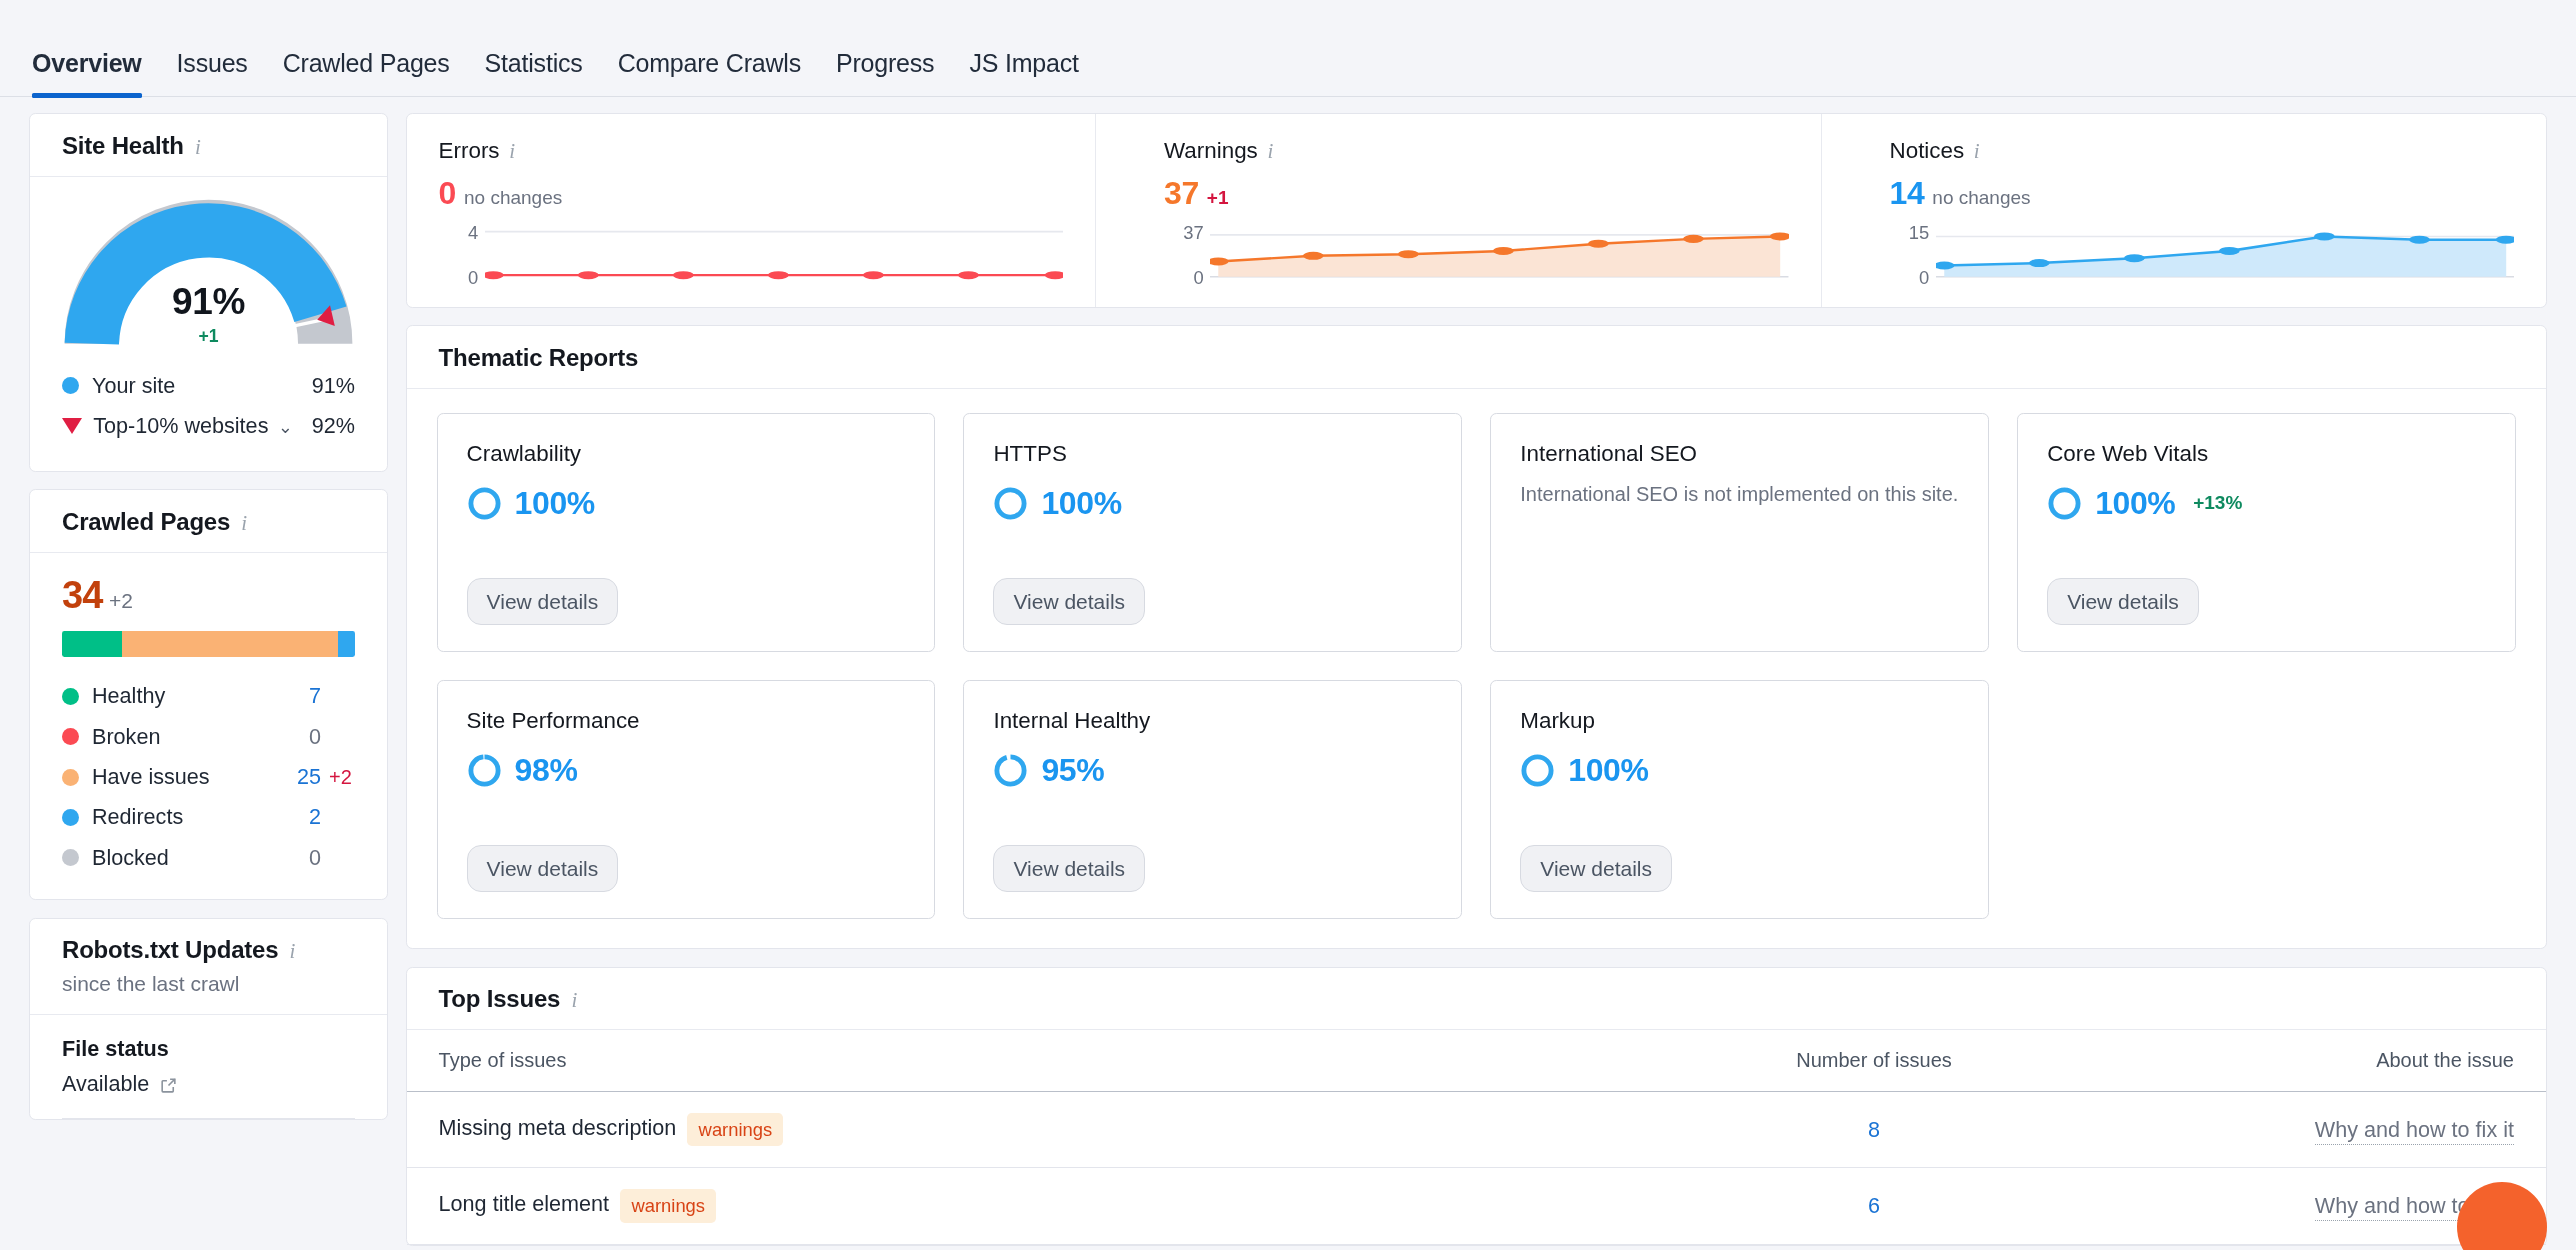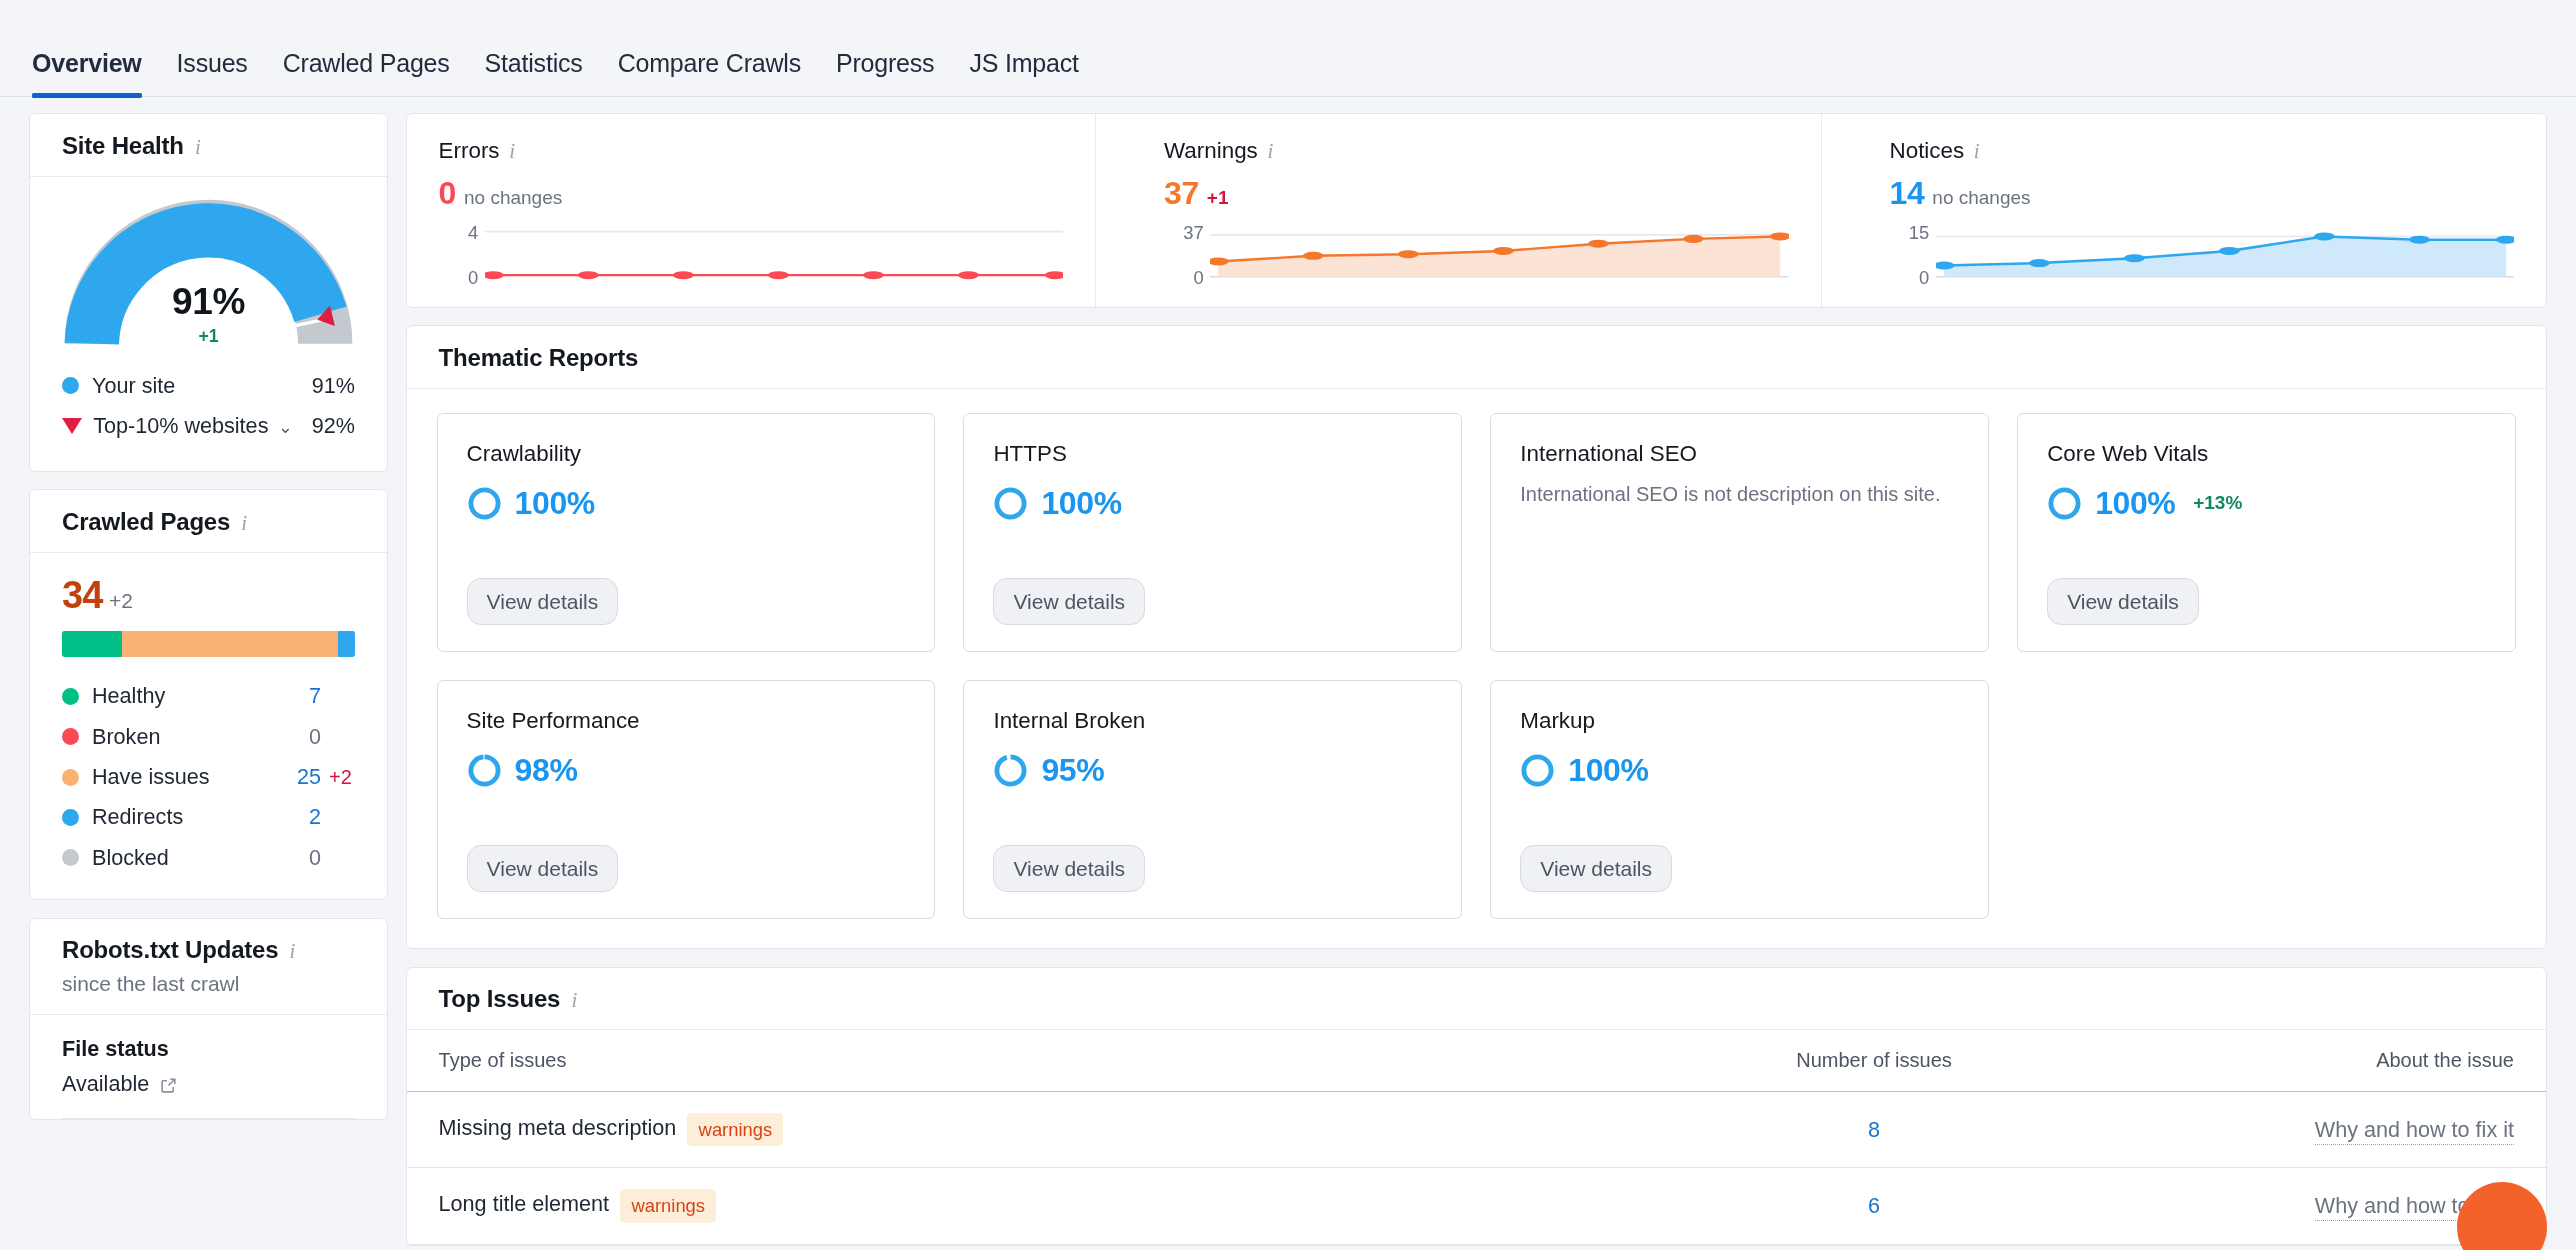--- a/index.html
+++ b/index.html
@@ -516,21 +516,21 @@
             <svg class="ring" viewBox="0 0 36 36">
               <circle cx="18" cy="18" r="14" fill="none" stroke="#2fa7ef" stroke-width="5"></circle>
             </svg>
             <span class="tr-pct">100%</span>
           </div>
           <button class="tr-btn">View details</button>
         </div>
 
         <div class="tr-card">
           <div class="tr-name">International SEO</div>
-          <div class="tr-desc">International SEO is not description on this site.</div>
+          <div class="tr-desc">International SEO is not implemented on this site.</div>
         </div>
 
         <div class="tr-card">
           <div class="tr-name">Core Web Vitals</div>
           <div class="tr-score-row">
             <svg class="ring" viewBox="0 0 36 36">
               <circle cx="18" cy="18" r="14" fill="none" stroke="#2fa7ef" stroke-width="5"></circle>
             </svg>
             <span class="tr-pct">100%</span>
             <span class="tr-badge">+13%</span>
@@ -543,21 +543,21 @@
           <div class="tr-score-row">
             <svg class="ring" viewBox="0 0 36 36">
               <circle cx="18" cy="18" r="14" fill="none" stroke="#2fa7ef" stroke-width="5" stroke-dasharray="86.2 87.9" stroke-linecap="butt" transform="rotate(-90 18 18)"></circle>
             </svg>
             <span class="tr-pct">98%</span>
           </div>
           <button class="tr-btn">View details</button>
         </div>
 
         <div class="tr-card">
-          <div class="tr-name">Internal Broken</div>
+          <div class="tr-name">Internal Healthy</div>
           <div class="tr-score-row">
             <svg class="ring" viewBox="0 0 36 36">
               <circle cx="18" cy="18" r="14" fill="none" stroke="#2fa7ef" stroke-width="5" stroke-dasharray="83.5 87.9" stroke-linecap="butt" transform="rotate(-90 18 18)"></circle>
             </svg>
             <span class="tr-pct">95%</span>
           </div>
           <button class="tr-btn">View details</button>
         </div>
 
         <div class="tr-card">

